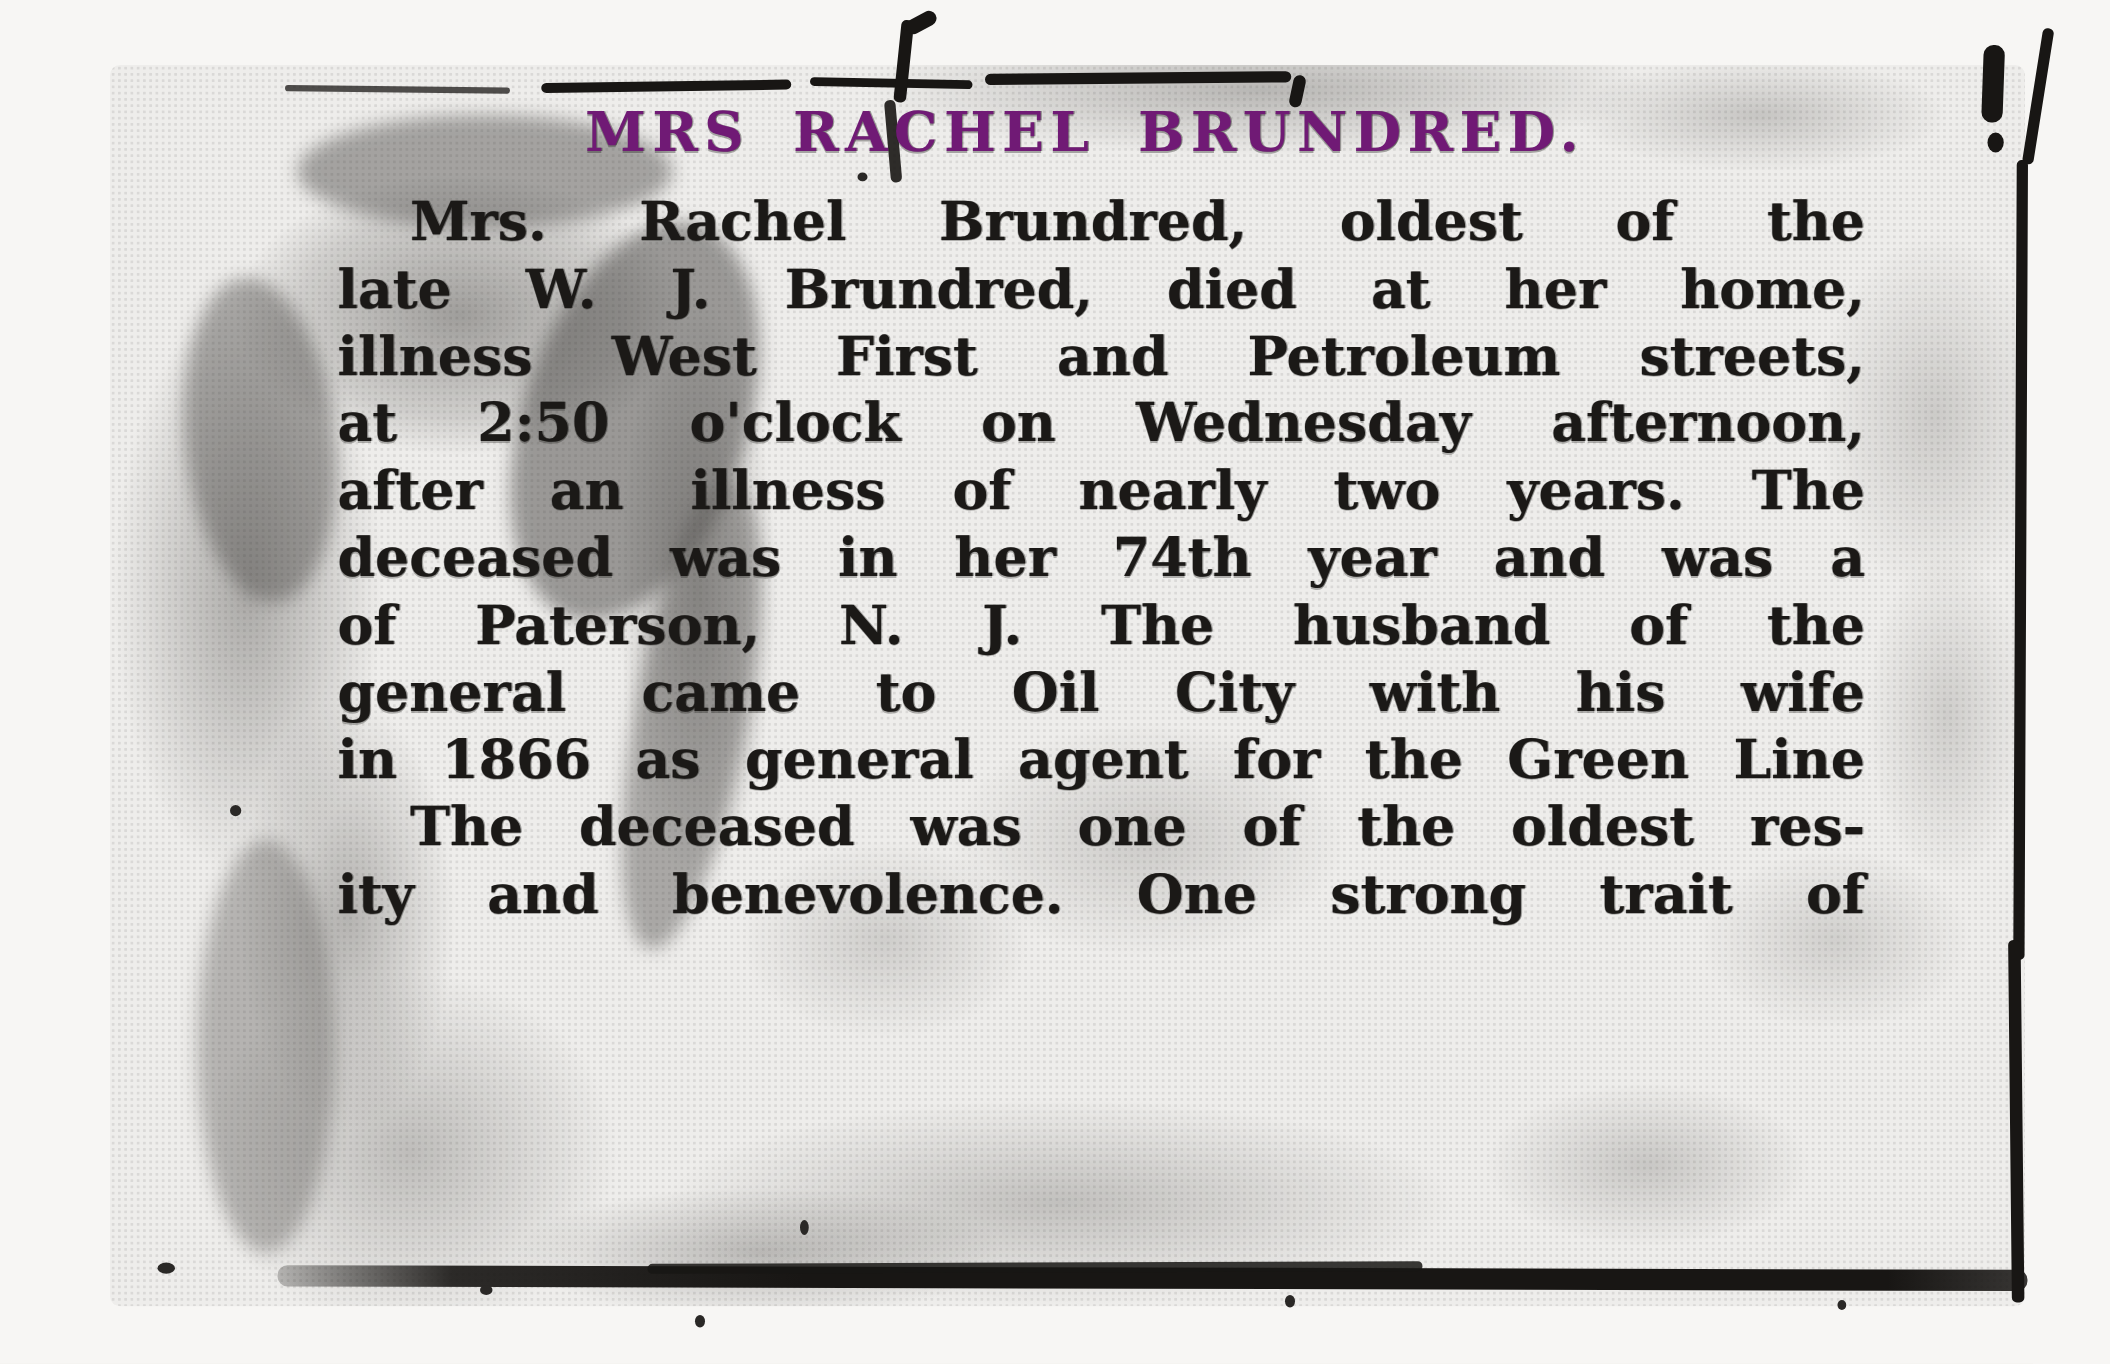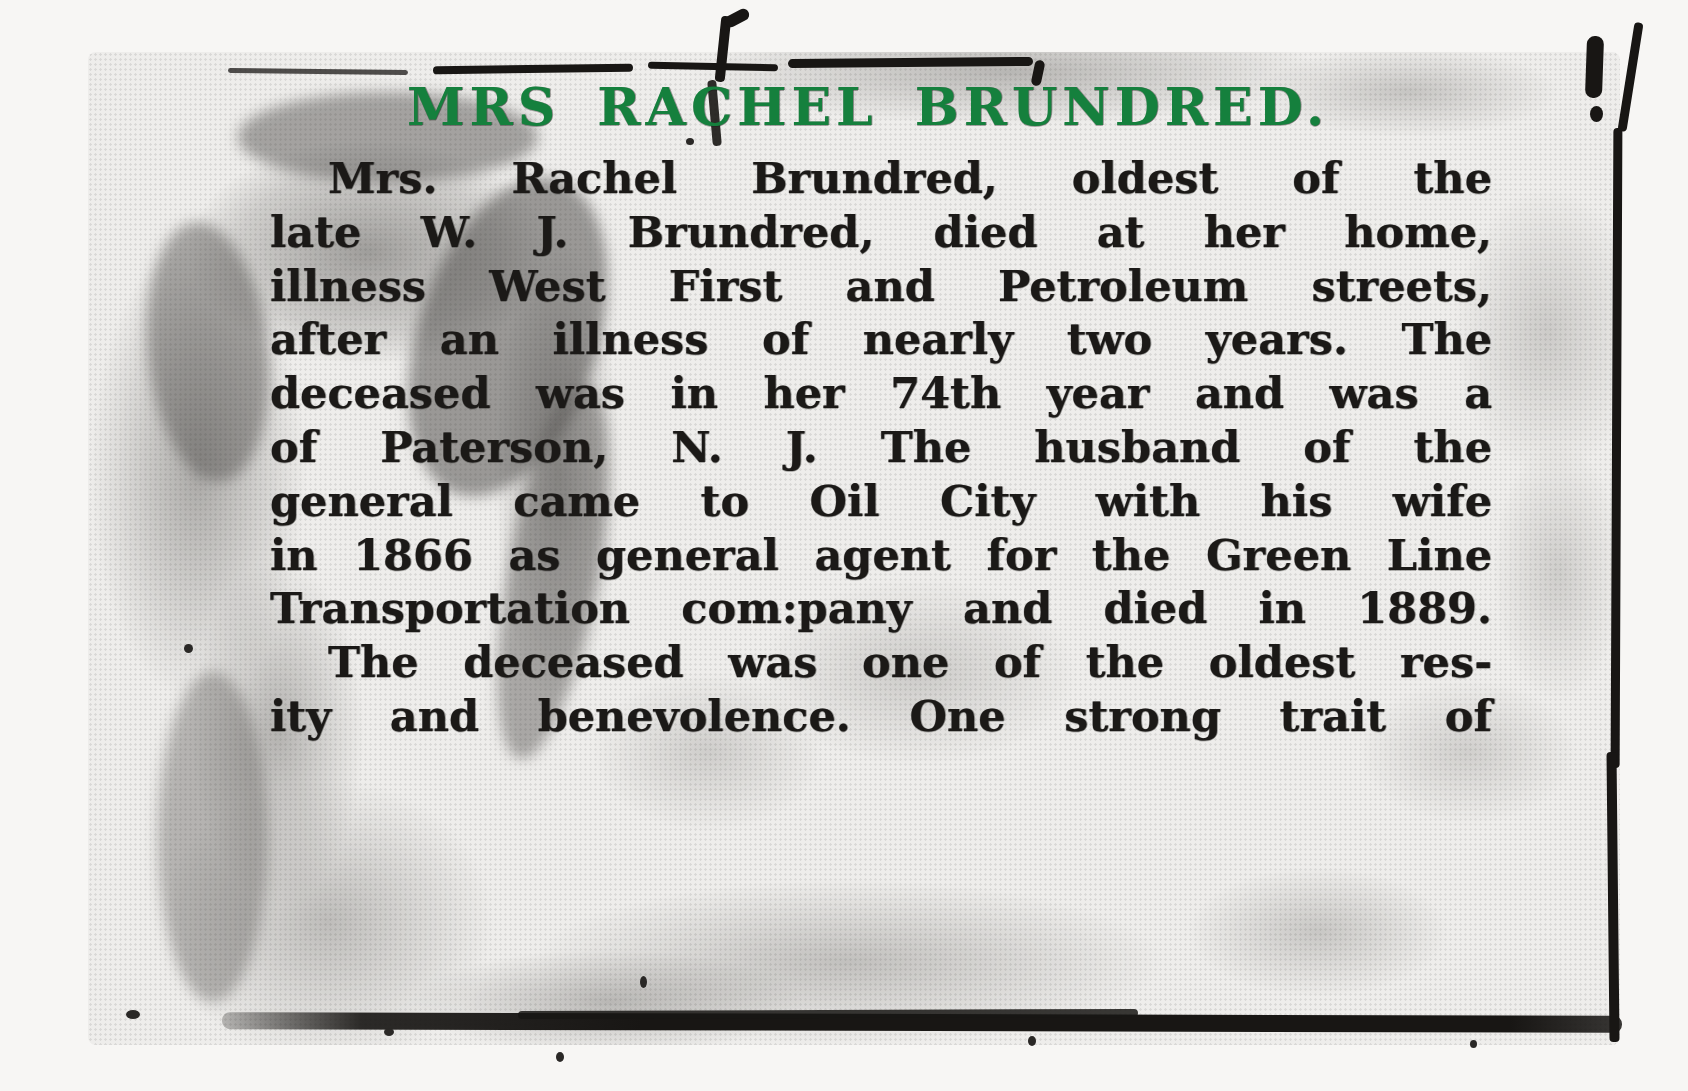--- a/index.html
+++ b/index.html
@@ -62,22 +62,22 @@
   .rule-right{left:1524px;top:76px;width:9px;height:640px;border-radius:4px;transform:rotate(.25deg);}
   .rule-right2{left:1520px;top:700px;width:10px;height:290px;border-radius:4px;transform:rotate(-.6deg);}
   .rule-bottom{left:134px;top:962px;width:1400px;height:17px;border-radius:8px;
     background:linear-gradient(90deg, rgba(24,22,20,.25), rgba(24,22,20,.9) 10%, #181614 30%, #181614 92%, rgba(24,22,20,.85));
     transform:rotate(.15deg);}
   .rule-bottom2{left:430px;top:958px;width:620px;height:8px;border-radius:4px;opacity:.85;transform:rotate(-.2deg);}
   .speck{position:absolute;background:#2a2826;border-radius:50%;pointer-events:none;}
   
   .headline{
     position:absolute;left:160px;top:24px;width:1240px;
-    font-size:52px;font-weight:700;letter-spacing:5px;word-spacing:14px;
-    text-align:center;color:#15803d;line-height:62px;
+    font-size:44px;font-weight:700;letter-spacing:5px;word-spacing:14px;
+    text-align:center;color:#701a75;line-height:62px;
     text-shadow:1px 0 0 rgba(27,25,23,.4), 0 1px 0 rgba(27,25,23,.35);
   }
   .body-col{position:absolute;left:182px;top:100px;width:1222px;}
   .line{
     font-size:43px;font-weight:700;line-height:53.8px;color:#1b1917;
     text-align:justify;text-align-last:justify;text-justify:inter-word;
     white-space:normal;
     text-shadow:1px 0 0 rgba(27,25,23,.38), 0 1px 0 rgba(27,25,23,.3), -0.5px 0 0 rgba(27,25,23,.25);
   }
   .indent{text-indent:58px;}
@@ -118,22 +118,22 @@
   <div class="speck" style="left:940px;top:984px;width:8px;height:10px;"></div>
   <div class="speck" style="left:1382px;top:988px;width:7px;height:8px;"></div>
   <div class="speck" style="left:598px;top:86px;width:8px;height:7px;"></div>
 
   <div class="headline">MRS RACHEL BRUNDRED.</div>
 
   <div class="body-col">
     <div class="line indent">Mrs. Rachel Brundred, oldest of the</div>
     <div class="line">late W. J. Brundred, died at her home,</div>
     <div class="line">illness West First and Petroleum streets,</div>
+    <div class="line">at 2:50 o'clock on Wednesday afternoon,</div>
     <div class="line">after an illness of nearly two years. The</div>
     <div class="line">deceased was in her 74th year and was a</div>
     <div class="line">of Paterson, N. J. The husband of the</div>
     <div class="line">general came to Oil City with his wife</div>
     <div class="line">in 1866 as general agent for the Green Line</div>
-    <div class="line">Transportation com:pany and died in 1889.</div>
     <div class="line indent">The deceased was one of the oldest res-</div>
     <div class="line">ity and benevolence. One strong trait of</div>
   </div>
 </div>
 
 </body></html>

